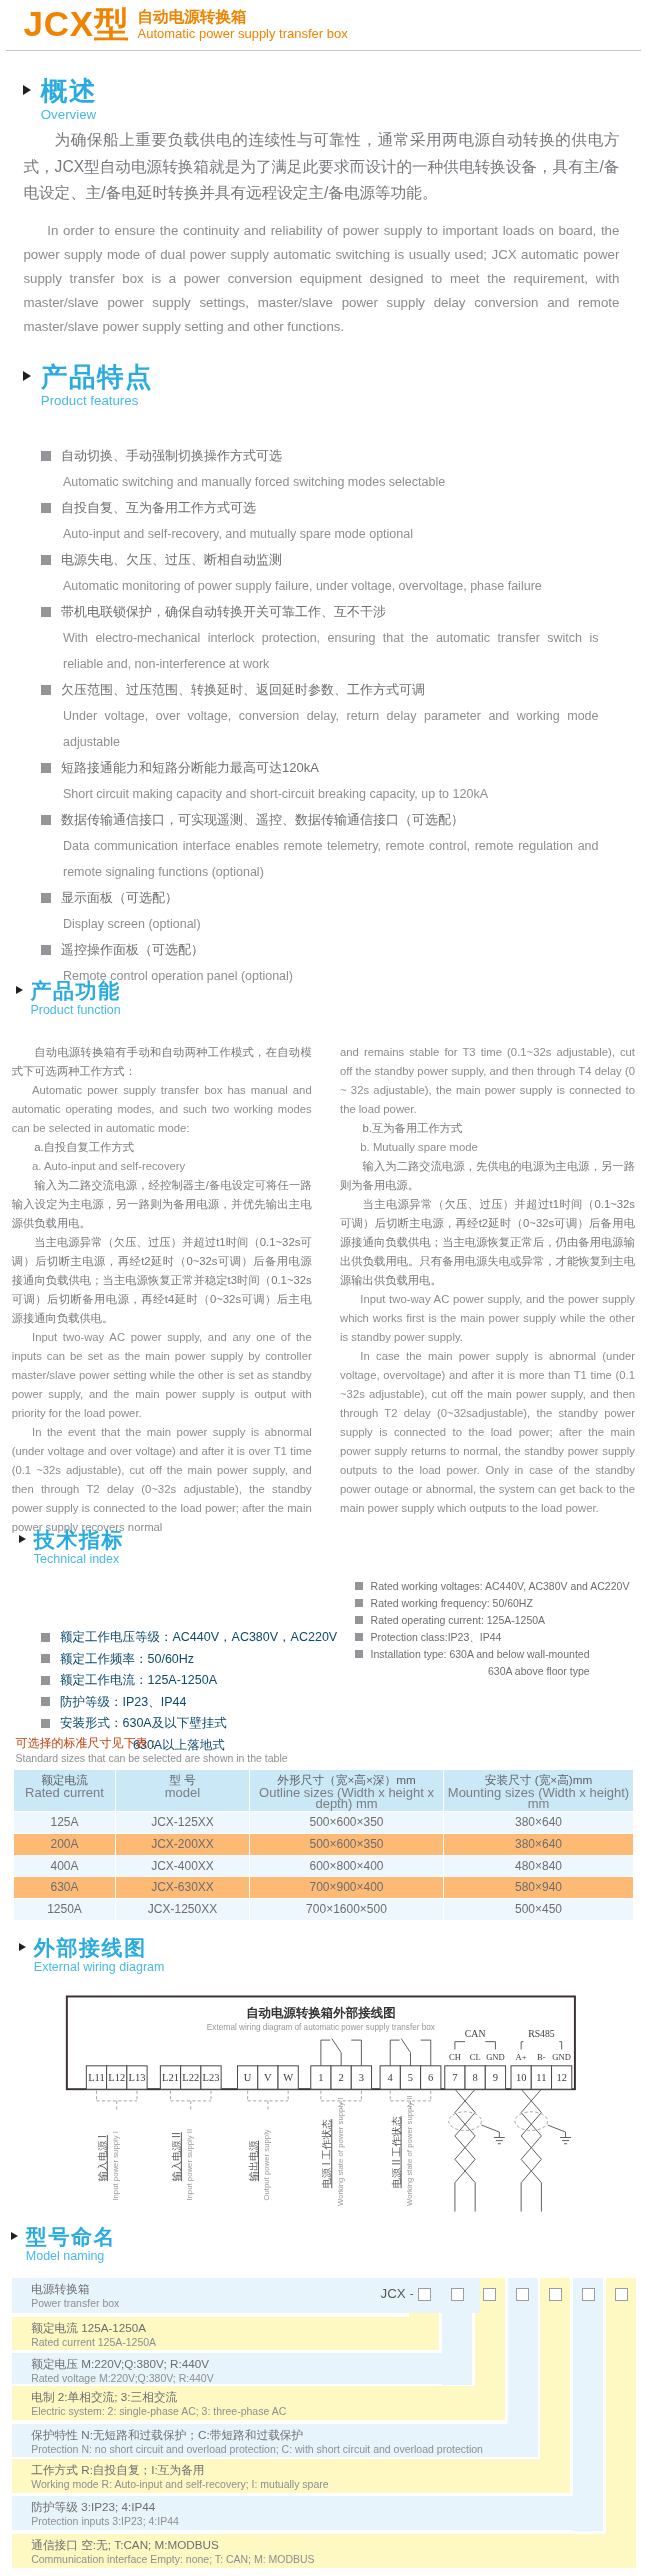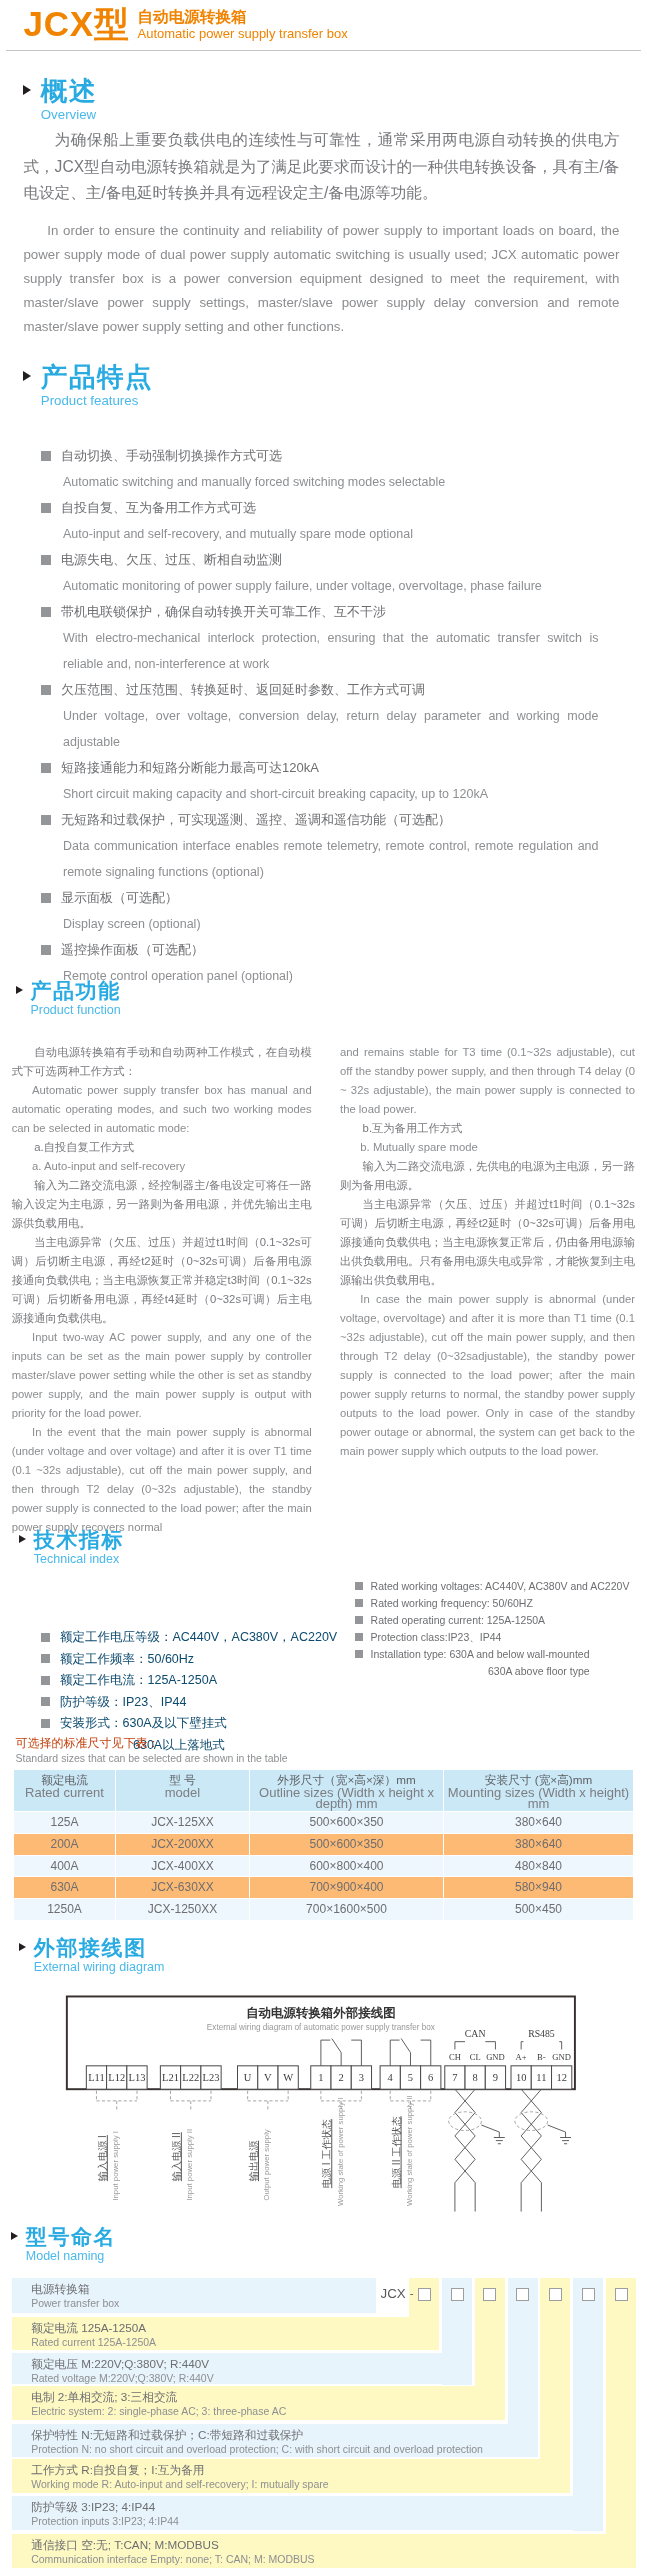--- a/index.html
+++ b/index.html
@@ -147,21 +147,21 @@
     </div>
     <div class="feat-item">
       <div class="feat-zh"><span class="bullet"></span><span>欠压范围、过压范围、转换延时、返回延时参数、工作方式可调</span></div>
       <div class="feat-en">Under voltage, over voltage, conversion delay, return delay parameter and working mode adjustable</div>
     </div>
     <div class="feat-item">
       <div class="feat-zh"><span class="bullet"></span><span>短路接通能力和短路分断能力最高可达120kA</span></div>
       <div class="feat-en">Short circuit making capacity and short-circuit breaking capacity, up to 120kA</div>
     </div>
     <div class="feat-item">
-      <div class="feat-zh"><span class="bullet"></span><span>无短路和过载保护，可实现遥测、遥控、遥调和遥信功能（可选配）</span></div>
+      <div class="feat-zh"><span class="bullet"></span><span>数据传输通信接口，可实现遥测、遥控、数据传输通信接口（可选配）</span></div>
       <div class="feat-en">Data communication interface enables remote telemetry, remote control, remote regulation and remote signaling functions (optional)</div>
     </div>
     <div class="feat-item">
       <div class="feat-zh"><span class="bullet"></span><span>显示面板（可选配）</span></div>
       <div class="feat-en">Display screen (optional)</div>
     </div>
     <div class="feat-item">
       <div class="feat-zh"><span class="bullet"></span><span>遥控操作面板（可选配）</span></div>
       <div class="feat-en">Remote control operation panel (optional)</div>
     </div>
@@ -183,20 +183,21 @@
     <p class="fzh">当主电源异常（欠压、过压）并超过t1时间（0.1~32s可调）后切断主电源，再经t2延时（0~32s可调）后备用电源接通向负载供电；当主电源恢复正常并稳定t3时间（0.1~32s可调）后切断备用电源，再经t4延时（0~32s可调）后主电源接通向负载供电。</p>
     <p class="fen">Input two-way AC power supply, and any one of the inputs can be set as the main power supply by controller master/slave power setting while the other is set as standby power supply, and the main power supply is output with priority for the load power.</p>
     <p class="fen">In the event that the main power supply is abnormal (under voltage and over voltage) and after it is over T1 time (0.1 ~32s adjustable), cut off the main power supply, and then through T2 delay (0~32s adjustable), the standby power supply is connected to the load power; after the main power supply recovers normal</p>
   </div>
   <div class="func-col func-right">
     <p class="fen-cont">and remains stable for T3 time (0.1~32s adjustable), cut off the standby power supply, and then through T4 delay (0 ~ 32s adjustable), the main power supply is connected to the load power.</p>
     <p class="fzh">b.互为备用工作方式</p>
     <p class="fen">b. Mutually spare mode</p>
     <p class="fzh">输入为二路交流电源，先供电的电源为主电源，另一路则为备用电源。</p>
     <p class="fzh">当主电源异常（欠压、过压）并超过t1时间（0.1~32s可调）后切断主电源，再经t2延时（0~32s可调）后备用电源接通向负载供电；当主电源恢复正常后，仍由备用电源输出供负载用电。只有备用电源失电或异常，才能恢复到主电源输出供负载用电。</p>
+    <p class="fen">Input two-way AC power supply, and the power supply which works first is the main power supply while the other is standby power supply.</p>
     <p class="fen">In case the main power supply is abnormal (under voltage, overvoltage) and after it is more than T1 time (0.1 ~32s adjustable), cut off the main power supply, and then through T2 delay (0~32sadjustable), the standby power supply is connected to the load power; after the main power supply returns to normal, the standby power supply outputs to the load power. Only in case of the standby power outage or abnormal, the system can get back to the main power supply which outputs to the load power.</p>
   </div>
 
   <div class="sec-head small" style="left:19px; top:1528px;">
     <div class="tri"></div>
     <div>
       <div class="sec-title-zh">技术指标</div>
       <div class="sec-title-en">Technical index</div>
     </div>
   </div>
@@ -395,21 +396,21 @@
   <div class="naming">
 
     <div class="strip bg-gray" style="left:397px; height:72px;"></div>
     <div class="strip bg-blue" style="left:430px; height:107px;"></div>
     <div class="strip bg-gray" style="left:463px; height:142px;"></div>
     <div class="strip bg-blue" style="left:496px; height:179px;"></div>
     <div class="strip bg-gray" style="left:528px; height:215px;"></div>
     <div class="strip bg-blue" style="left:561px; height:253px;"></div>
     <div class="strip bg-gray" style="left:594px; height:290px;"></div>
 
-    <div class="nrow bg-blue" style="top:1.6px;   height:35px; width:364px;">
+    <div class="nrow bg-blue" style="top:1.6px;   height:35px; width:468px;">
       <div class="nrow-zh">电源转换箱</div>
       <div class="nrow-en">Power transfer box</div>
     </div>
     <div class="nrow bg-gray" style="top:41px;  height:33px; width:427px;">
       <div class="nrow-zh">额定电流  125A-1250A</div>
       <div class="nrow-en">Rated current  125A-1250A</div>
     </div>
     <div class="nrow bg-blue" style="top:77px;  height:31px; width:460px;">
       <div class="nrow-zh">额定电压 M:220V;Q:380V; R:440V</div>
       <div class="nrow-en">Rated voltage M:220V;Q:380V; R:440V</div>

